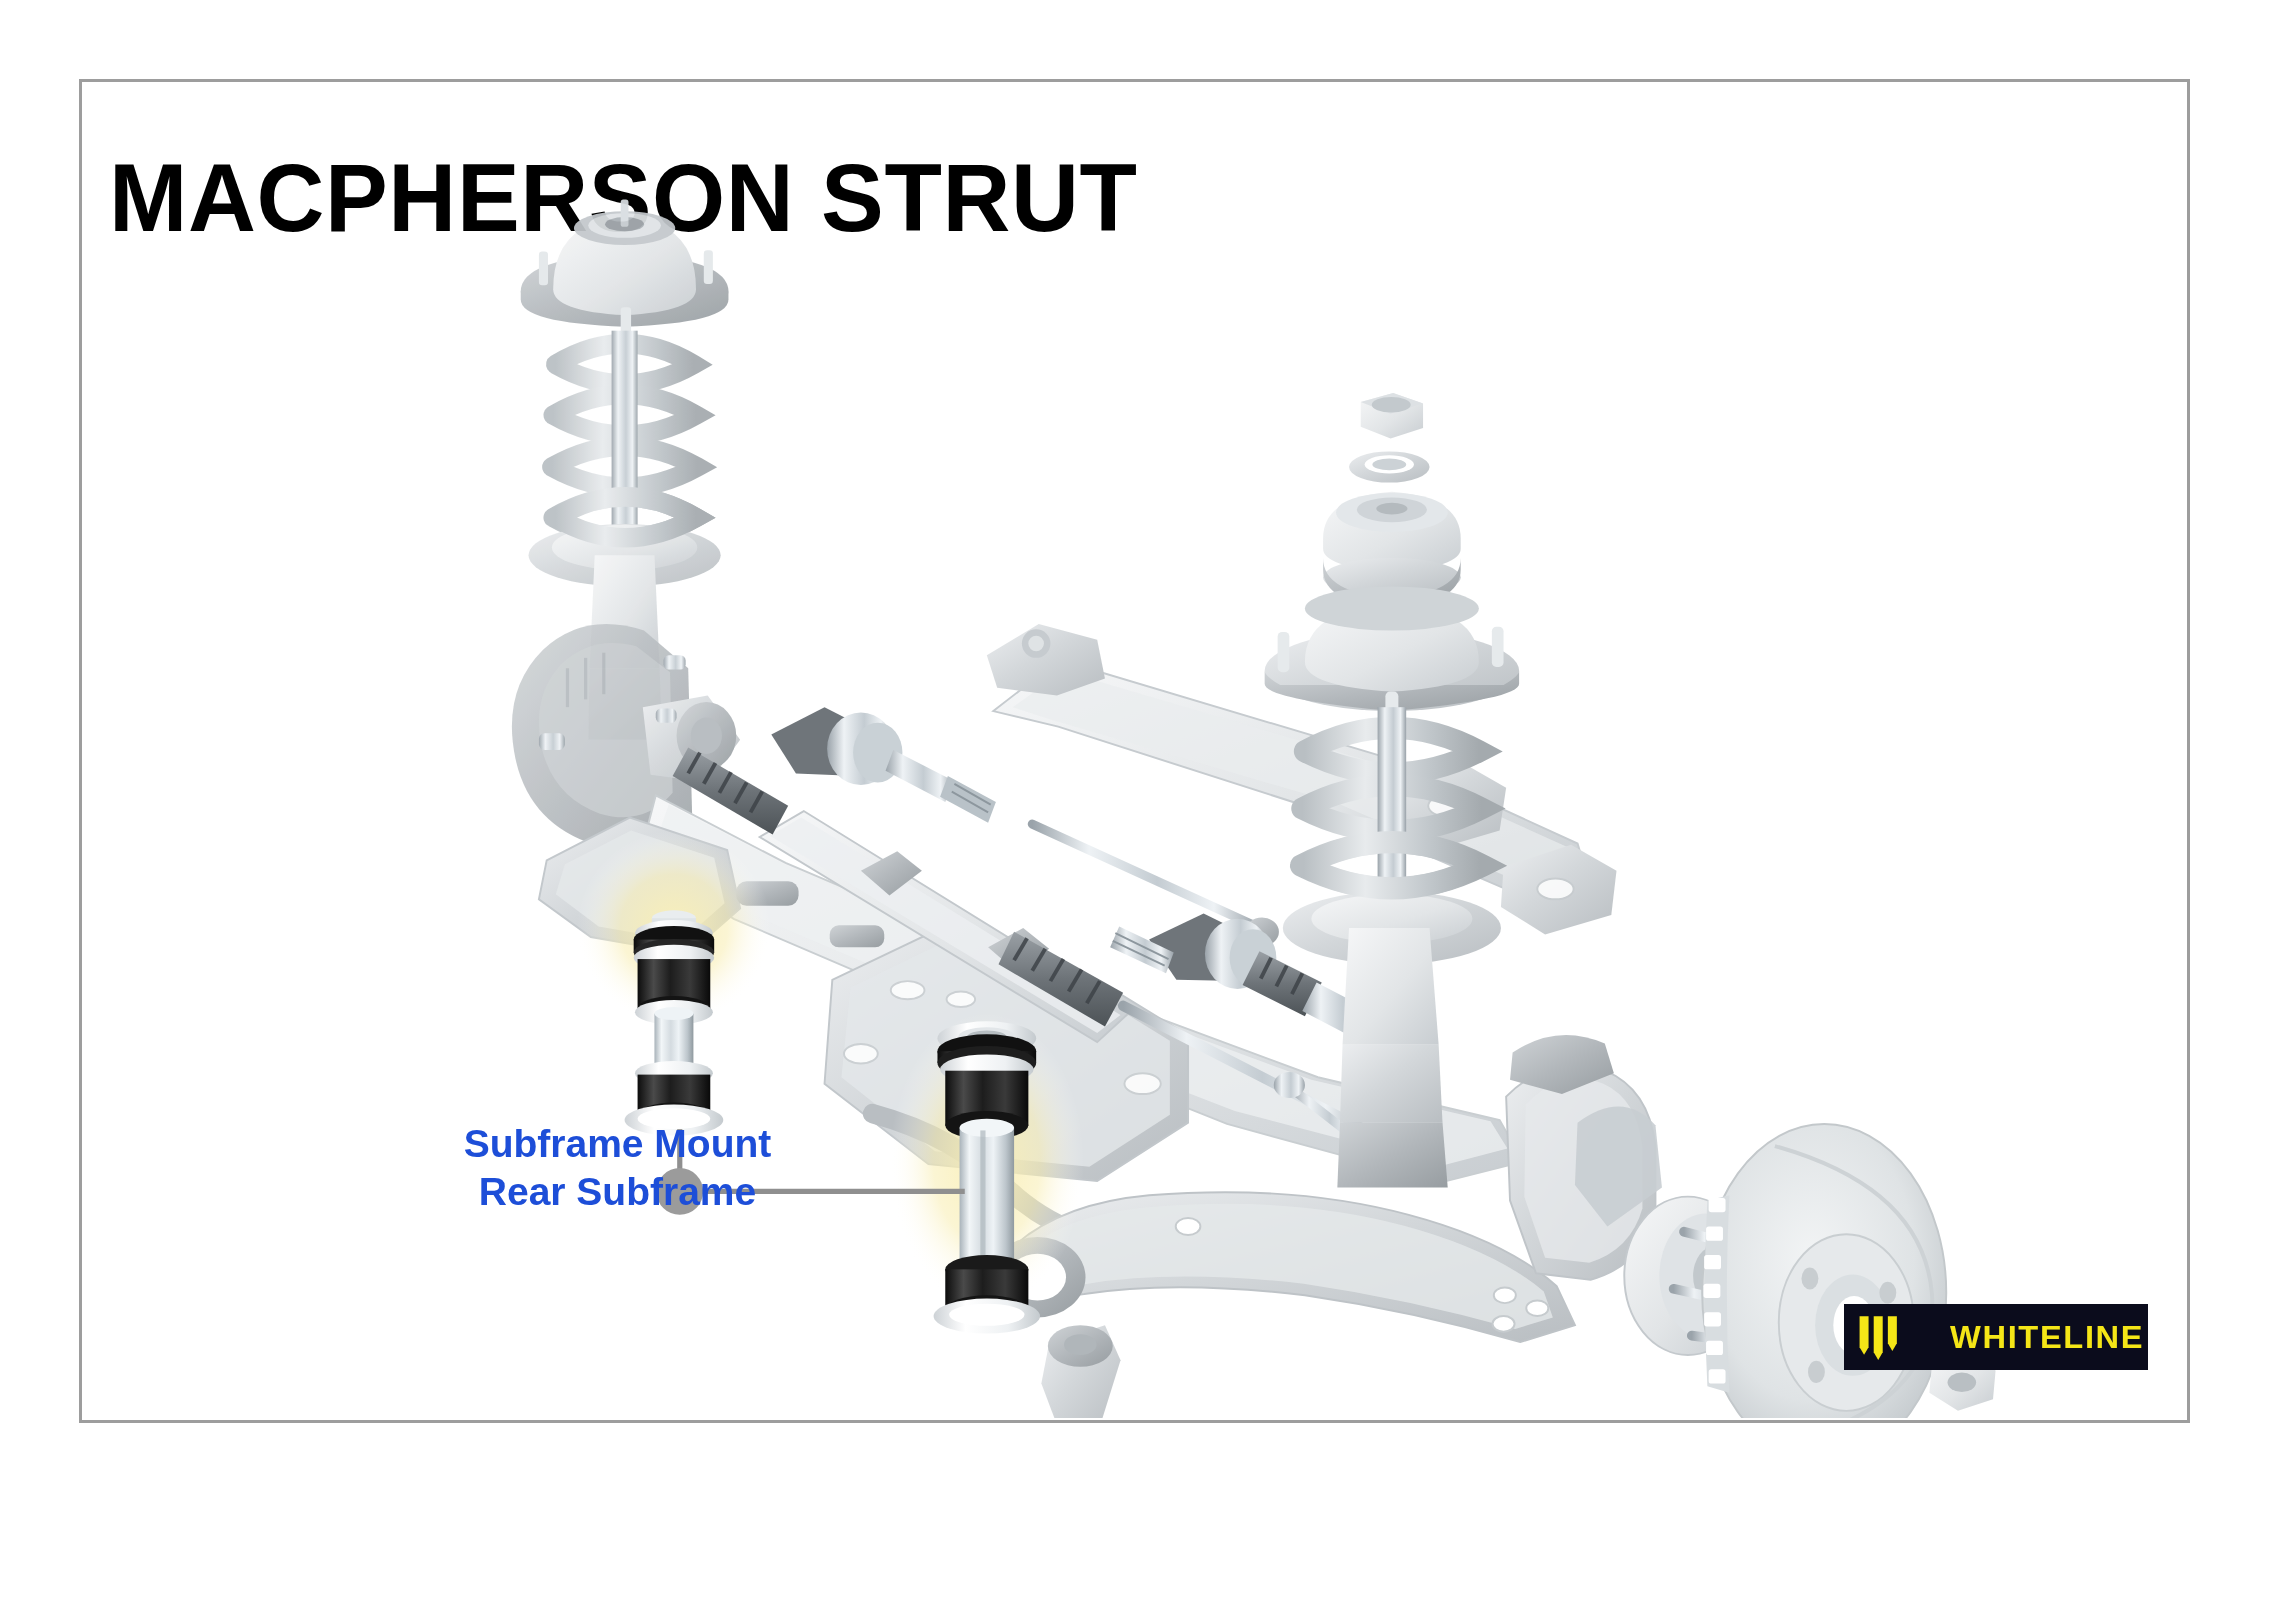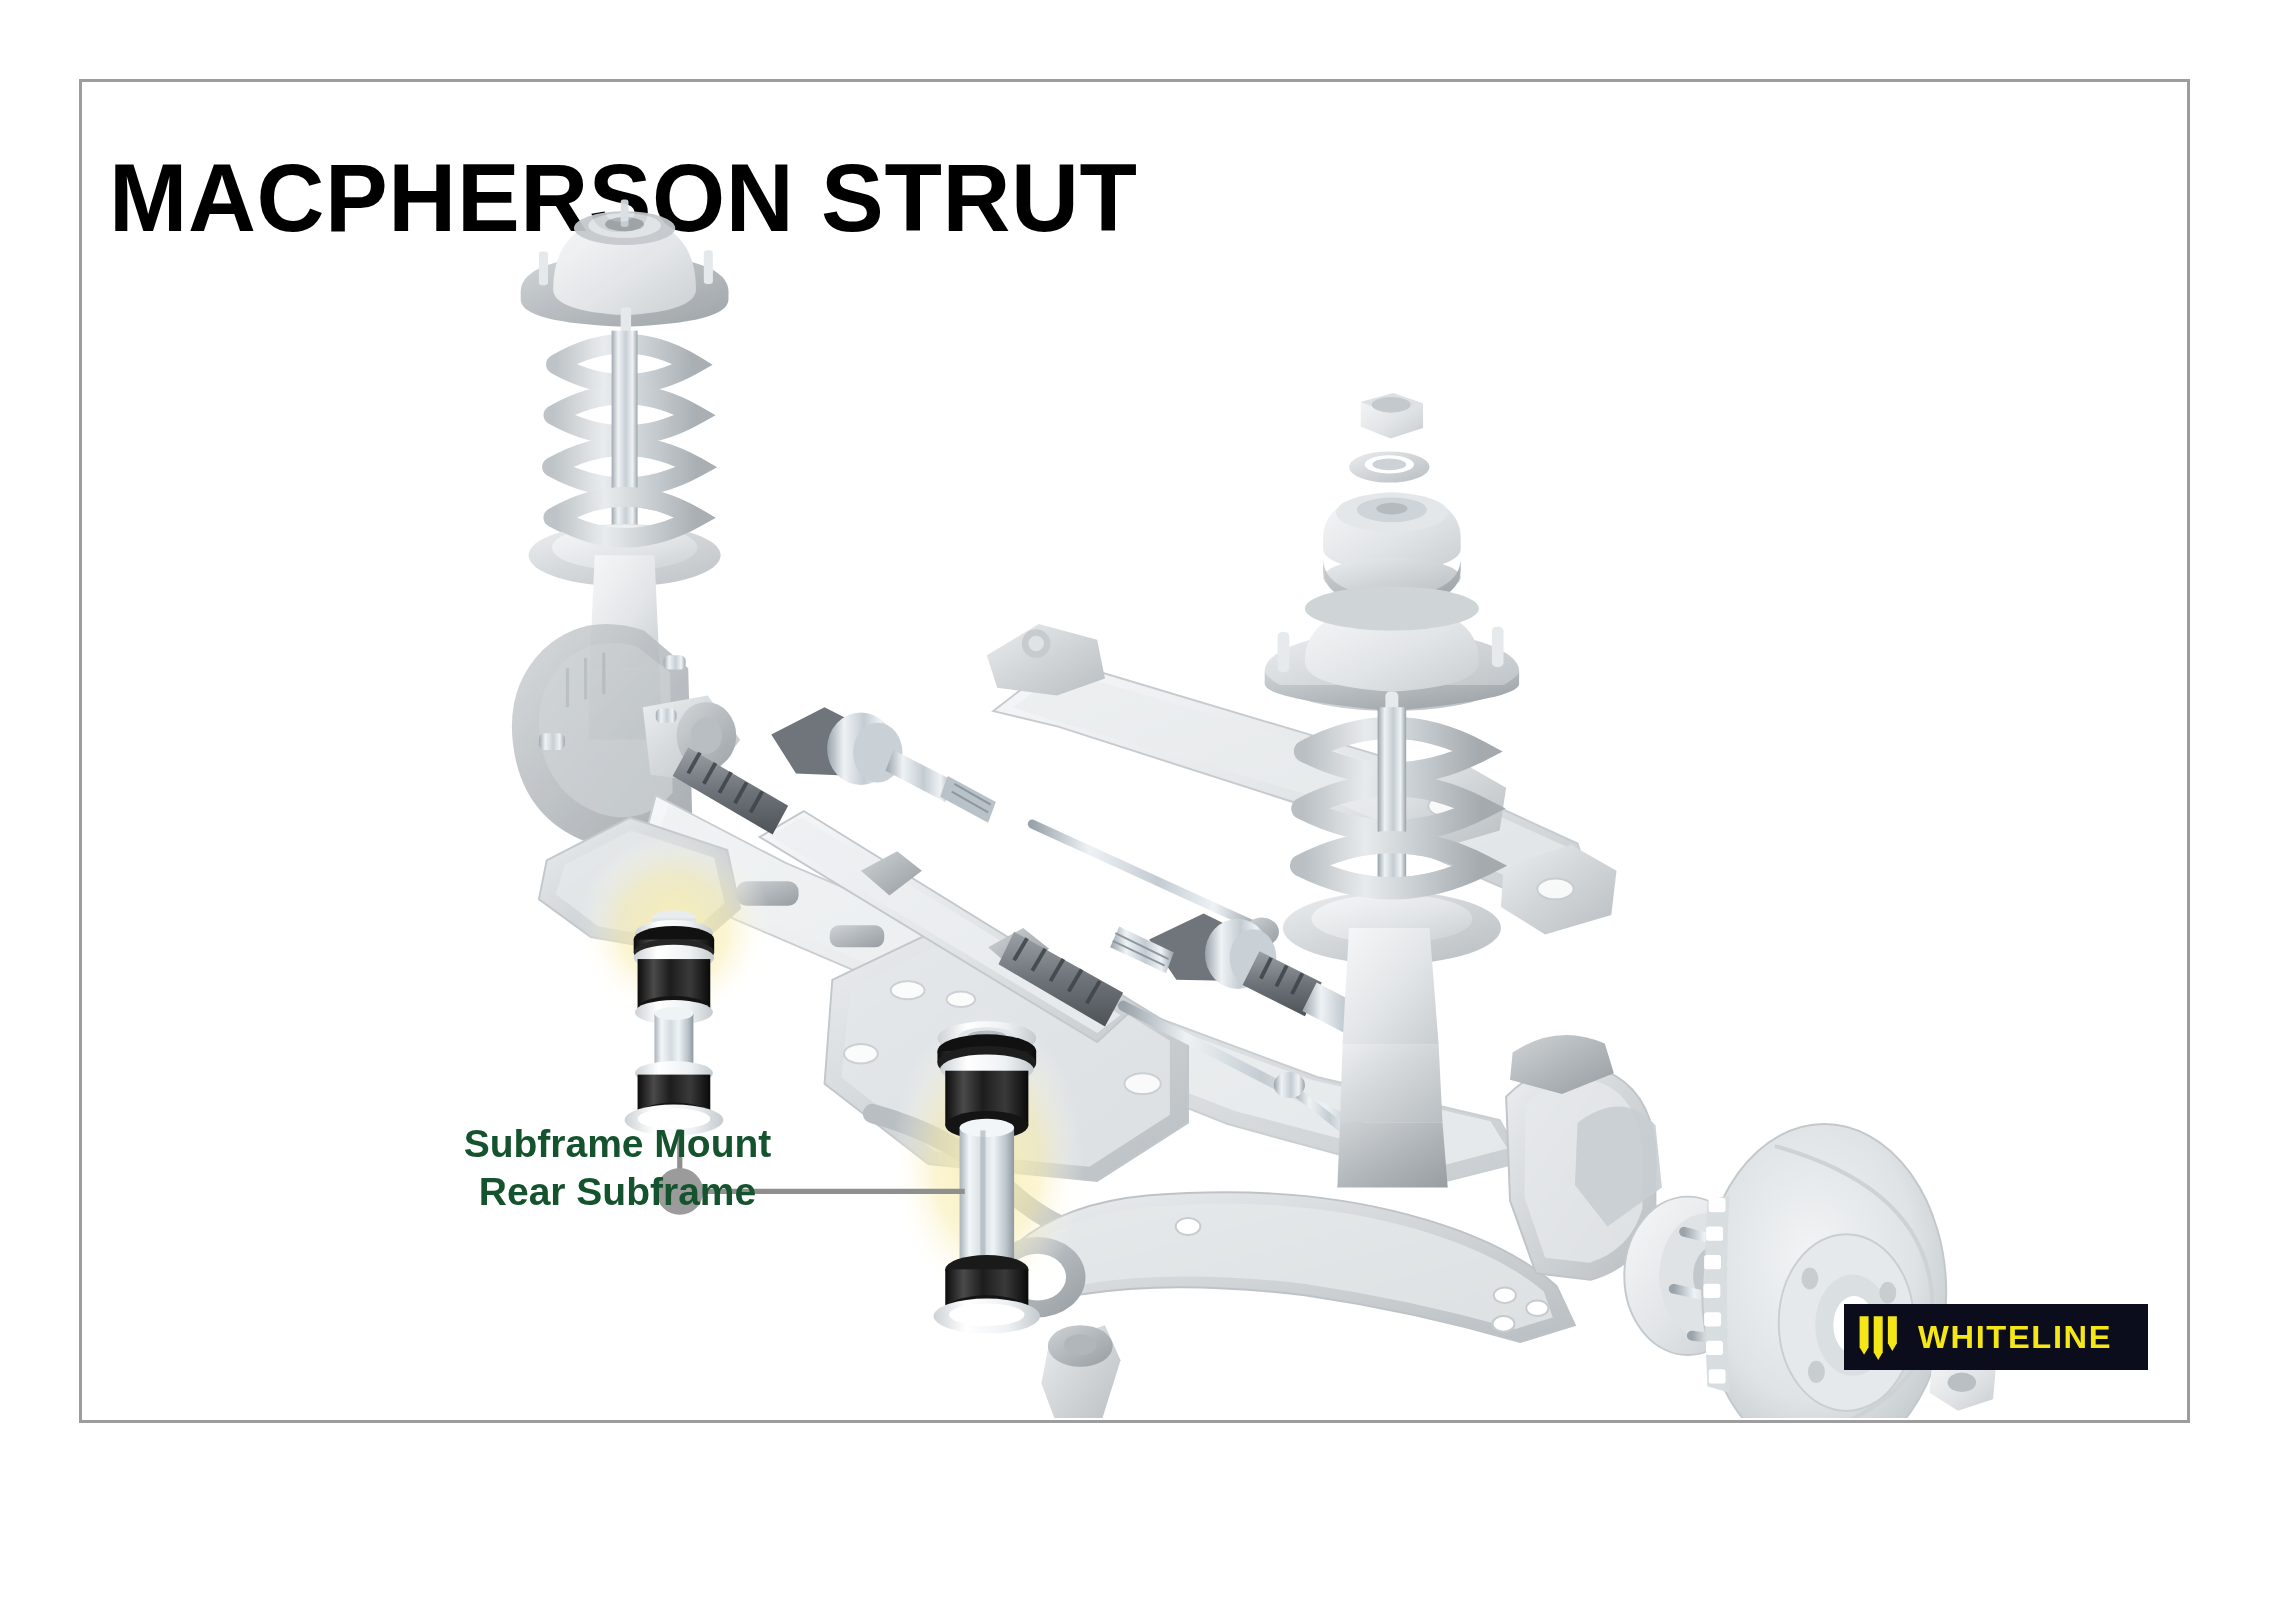--- a/index.html
+++ b/index.html
@@ -59,41 +59,42 @@
   }
   #illustration svg { display: block; width: 100%; height: 100%; }
 
   
   #callout-label {
     position: absolute;
     left: 416px;
     top: 1120px;
     width: 403px;
     text-align: center;
-    color: #14532d;
+    color: #1d4ed8;
     font-size: 39px;
     line-height: 48px;
     font-weight: 700;
     font-family: "Liberation Sans Narrow", "Liberation Sans", sans-serif;
     letter-spacing: 0px;
   }
   #callout-label div { white-space: nowrap; }
 
   
   #brand-logo {
     position: absolute;
     left: 1844px;
     top: 1304px;
     width: 304px;
     height: 66px;
     background: #0b0c1c;
     display: flex;
     align-items: center;
     padding-left: 14.3px;
     box-sizing: border-box;
+    gap: 32px;
   }
   #brand-mark { width: 43px; height: 45px; flex: 0 0 auto; }
   #brand-text {
     color: #f5e617;
     font-size: 32px;
     font-weight: 700;
     letter-spacing: 1.6px;
     margin-left: 17px;
     font-family: "Liberation Sans Narrow", "Liberation Sans", sans-serif;
     transform: scaleX(1.02);

